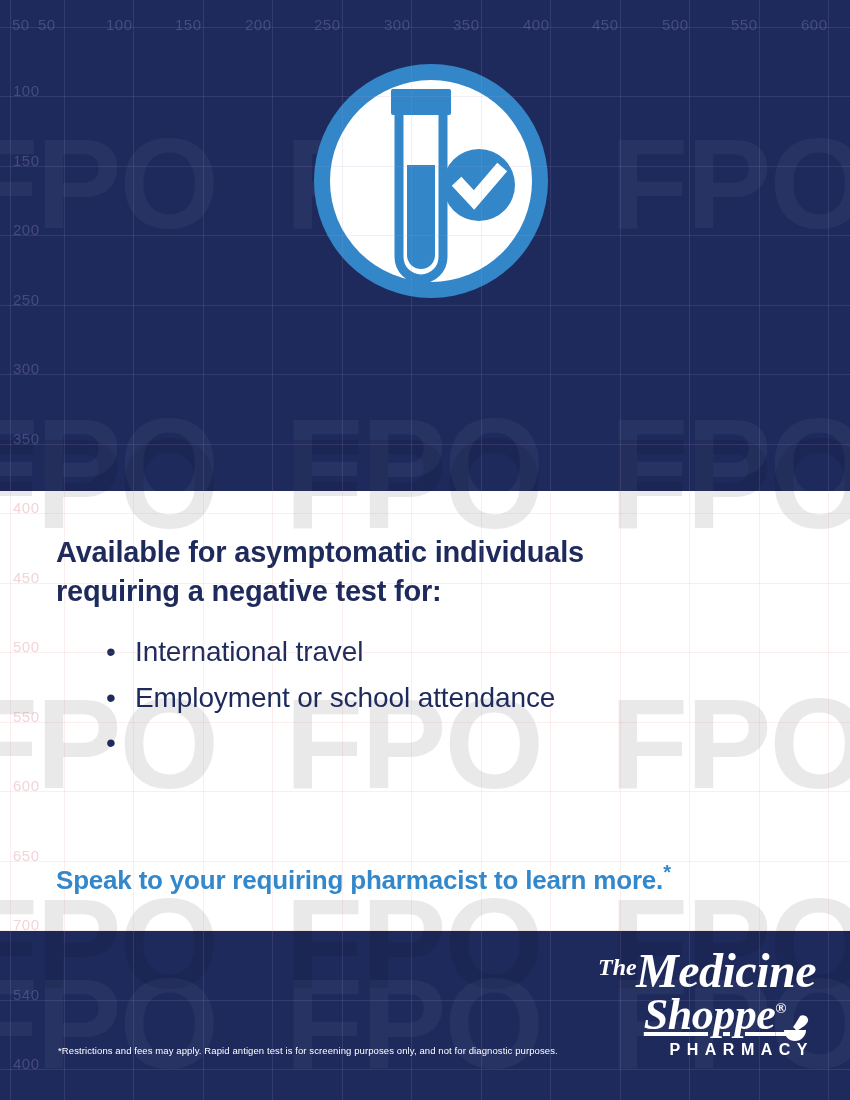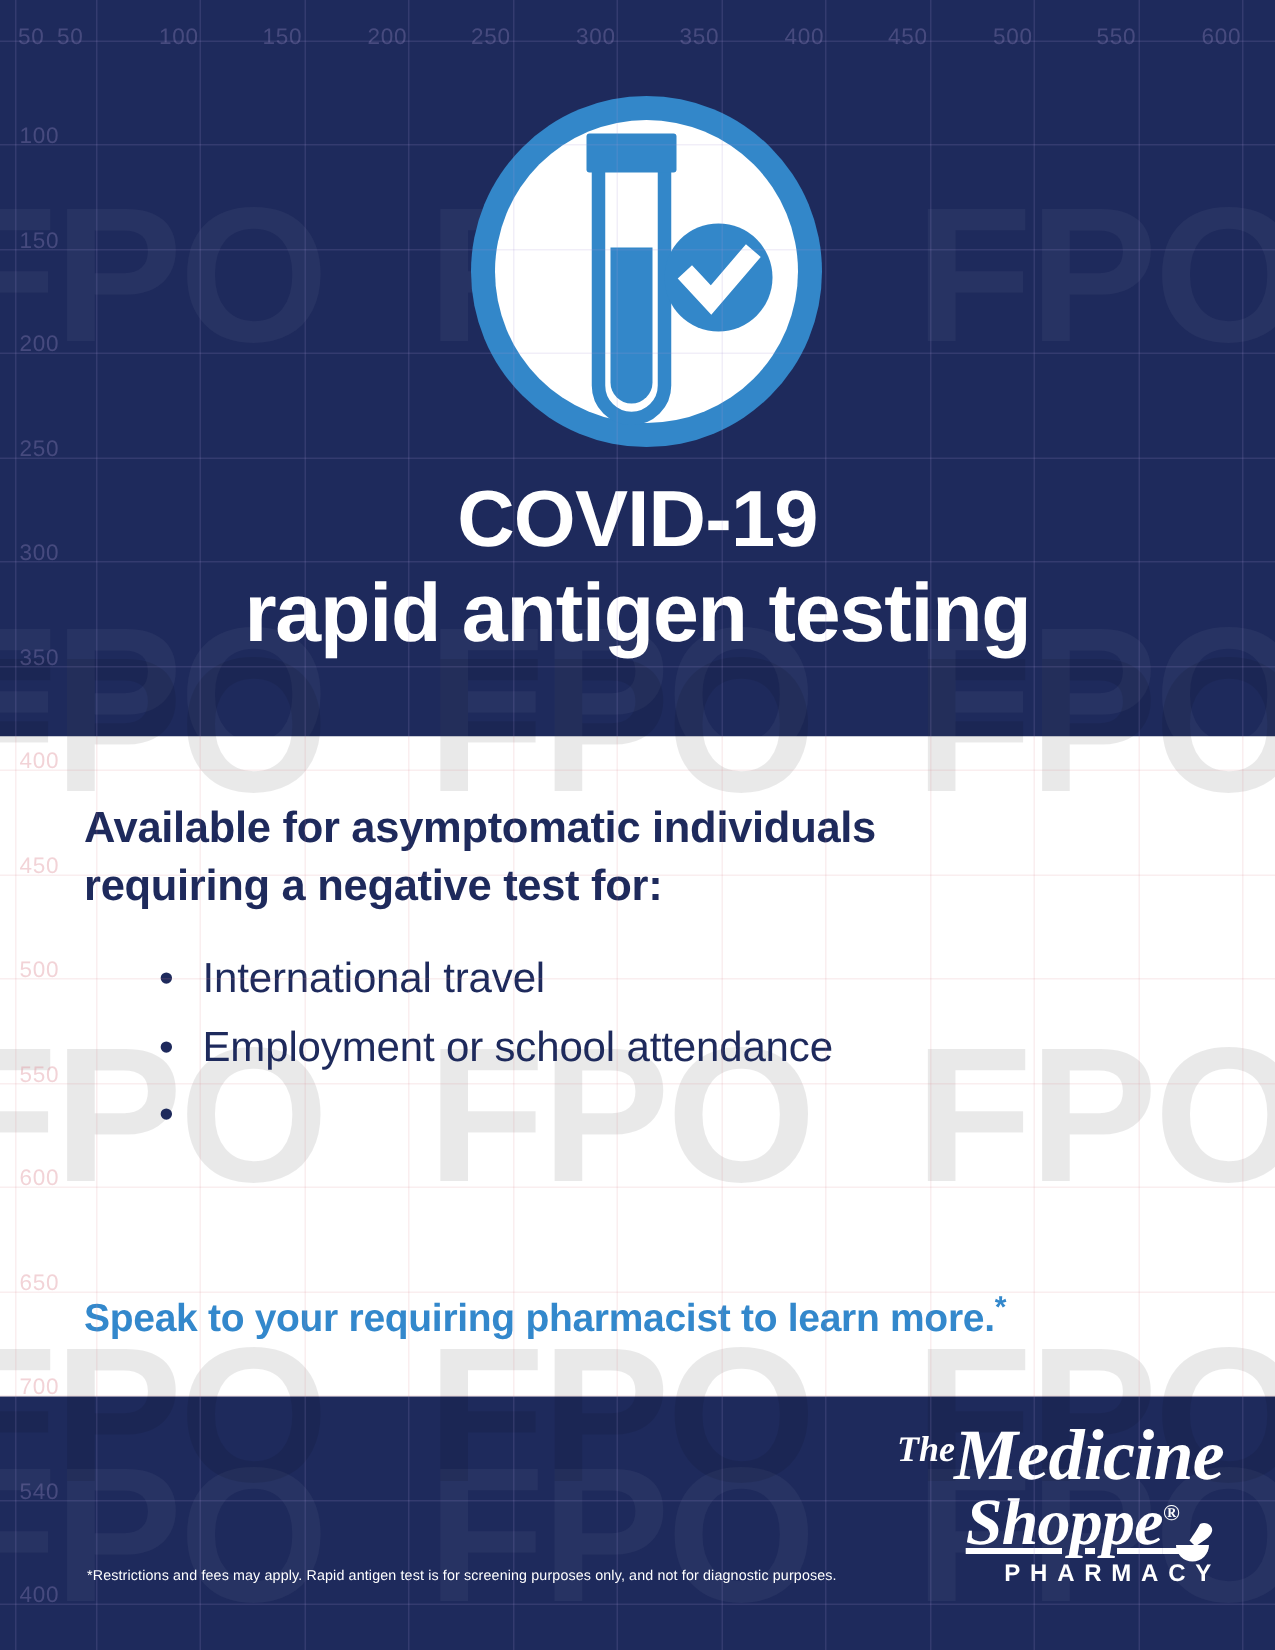--- a/index.html
+++ b/index.html
@@ -243,24 +243,20 @@
 
         <path d="M96 104 h28 v90 a14 14 0 0 1 -28 0 z" fill="#3387c9"></path>
 
         <rect x="80" y="28" width="60" height="26" rx="2" fill="#3387c9"></rect>
 
         <circle cx="168" cy="124" r="36" fill="#3387c9"></circle>
         <path d="M150 125 l13 14 l24 -28" fill="none" stroke="#ffffff" stroke-width="13" stroke-linecap="square" stroke-linejoin="miter"></path>
       </svg>
     </div>
 
-    <h1 id="headline">
-      <span class="l1">COVID-19</span>
-      <span class="l2">rapid antigen testing</span>
-    </h1>
 
     <h2 id="subhead">
       <span class="sh-line">Available for asymptomatic individuals</span>
       <span class="sh-line">requiring a negative test for:</span>
     </h2>
 
     <ul id="bullets">
         <li><span class="dot">•</span><span>International travel</span></li>
         <li><span class="dot">•</span><span>Employment or school attendance</span></li>
         <li><span class="dot">•</span></li>

